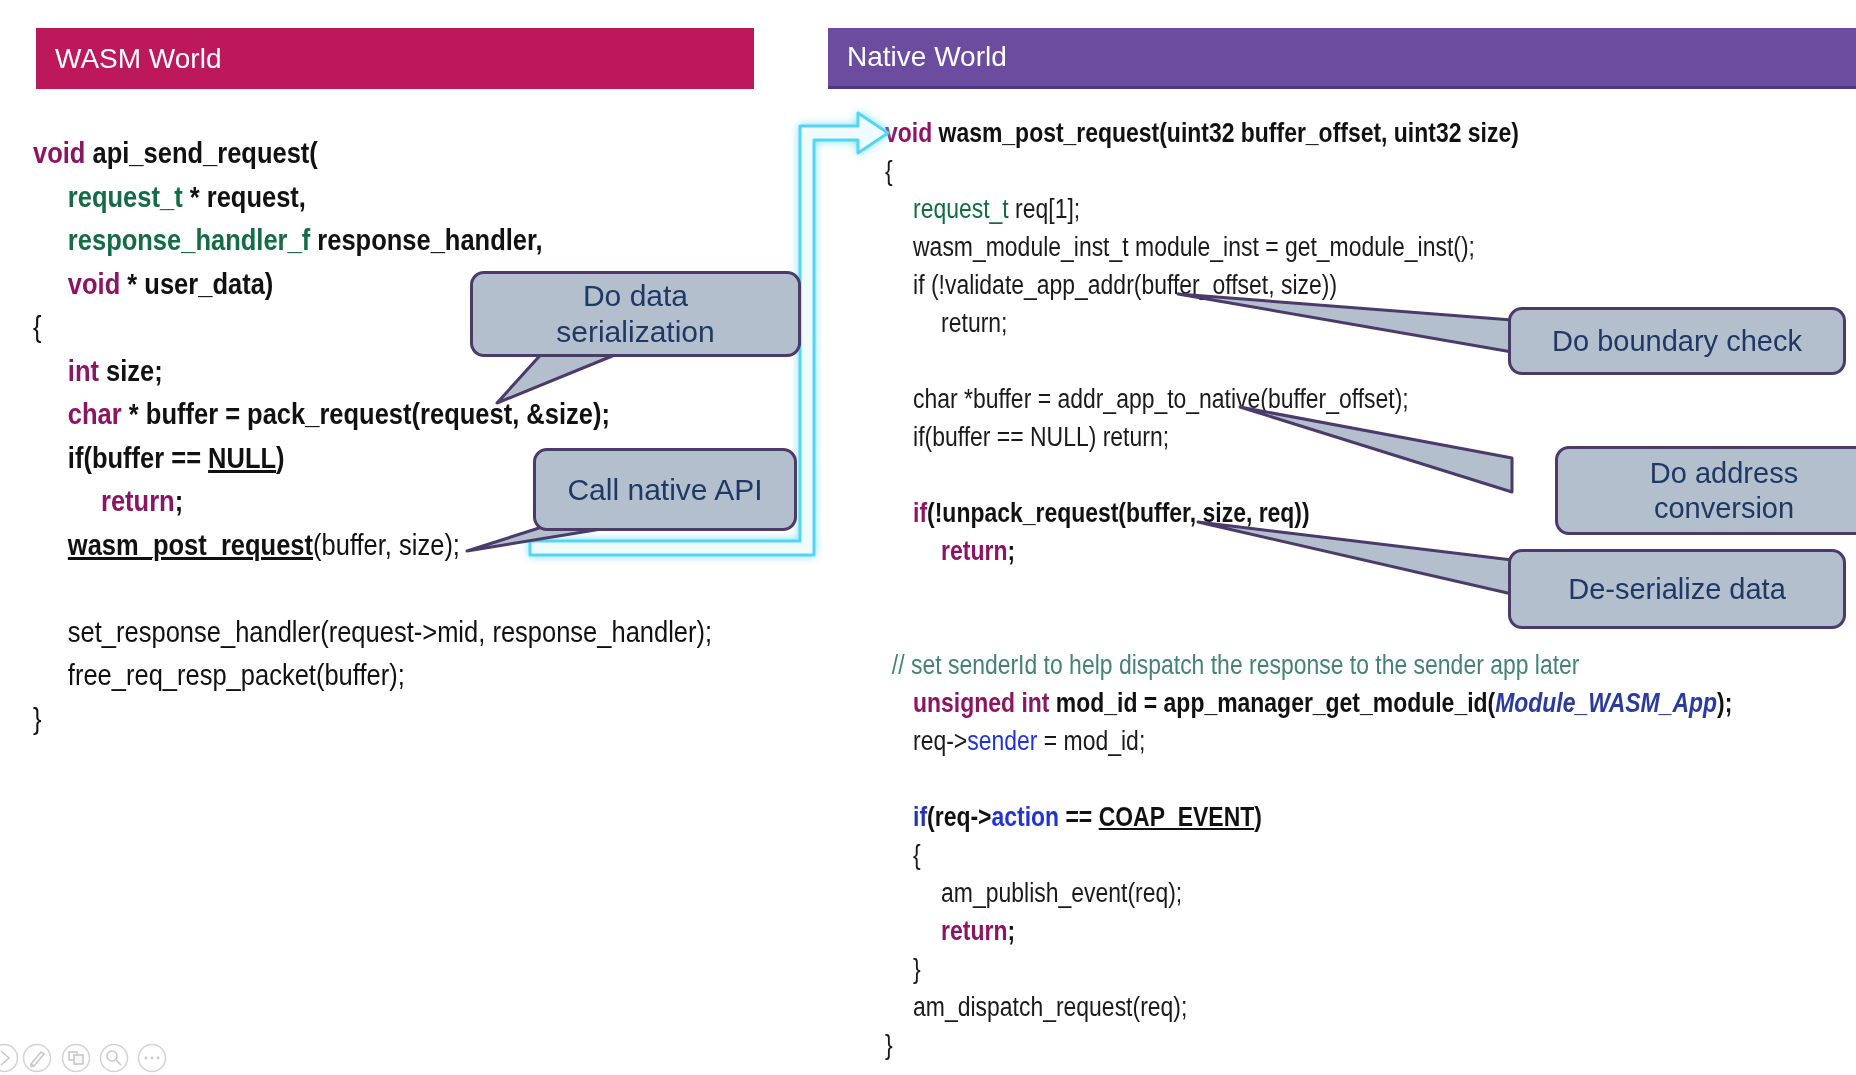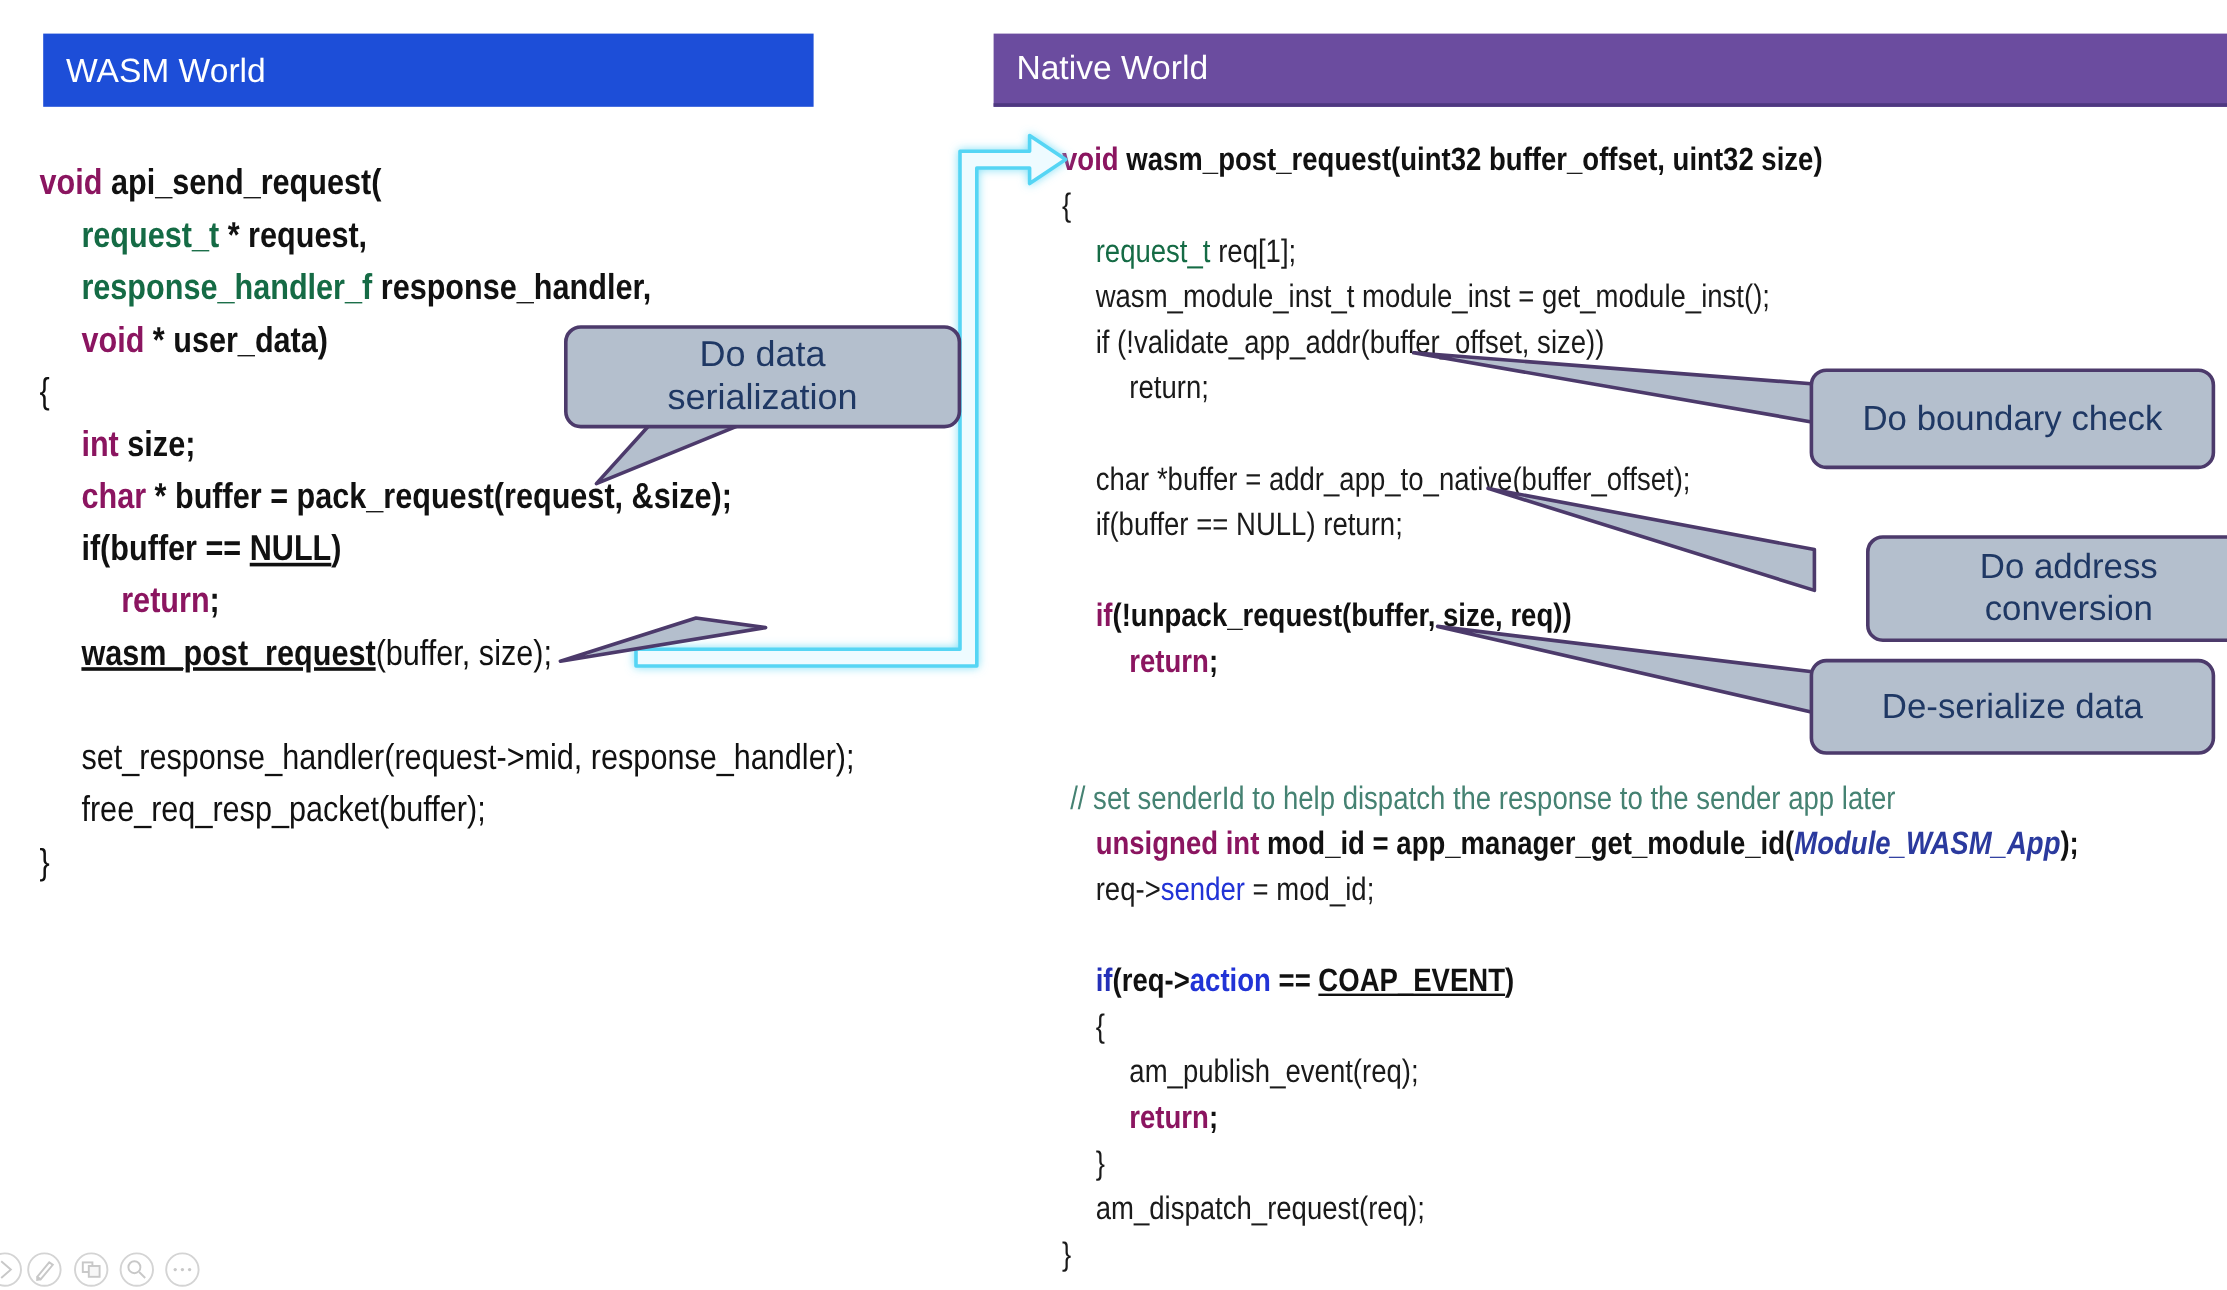--- a/index.html
+++ b/index.html
@@ -2,21 +2,21 @@
 <html><head>
 <meta charset="utf-8">
 <style>
   html,body{margin:0;padding:0;background:#ffffff;}
   #slide{position:relative;width:1856px;height:1075px;background:#ffffff;overflow:hidden;
          font-family:"Liberation Sans", sans-serif;}
 
   
   .bar{position:absolute;top:28px;height:61px;display:flex;align-items:center;
        box-sizing:border-box;padding-left:19px;color:#ffffff;font-size:28px;}
-  #wasm-bar{left:36px;width:642px;background:#1d4ed8;}
+  #wasm-bar{left:36px;width:718px;background:#be185d;}
   #native-bar{left:797px;width:1059px;background:#6B4C9F;border-bottom:3px solid #4e3880;margin-left:31px;}
 
   
   .code{position:absolute;transform:scaleX(0.85);transform-origin:0 0;white-space:pre;z-index:2;}
   #code-left{left:33px;top:131px;font-size:30px;line-height:43.5px;color:#111111;}
   #code-right{left:885px;top:114px;font-size:27px;line-height:38px;color:#1a1a1a;}
   .cl{min-height:1em;}
   
   #code-left .i1{padding-left:41px;} #code-left .i2{padding-left:80px;}
   #code-right .i1{padding-left:33px;} #code-right .i2{padding-left:66px;}
@@ -30,21 +30,21 @@
   .ifb{font-weight:bold;color:#2430B8;}
   .nav{font-weight:bold;font-style:italic;color:#2B3A9E;}
   .u{text-decoration:underline;}
 
   
   .callout{position:absolute;box-sizing:border-box;background:#b4bfcd;border:3px solid #4c3a6b;
            border-radius:14px;color:#1f3864;display:flex;align-items:center;justify-content:center;
            text-align:center;white-space:pre-line;z-index:6;line-height:1.2;}
   #callout-serialization{left:425px;top:271px;width:331px;height:86px;font-size:30px;margin-left:45px;}
   #callout-call-native{left:533px;top:448px;width:264px;height:83px;font-size:30px;}
-  #callout-boundary{left:1508px;top:307px;width:338px;height:84px;font-size:29px;}
+  #callout-boundary{left:1508px;top:307px;width:338px;height:68px;font-size:29px;}
   #callout-address{left:1508px;top:446px;width:338px;height:89px;font-size:29px;margin-left:47px;}
   #callout-deserialize{left:1508px;top:549px;width:338px;height:80px;font-size:29px;}
 
   #overlay{position:absolute;left:0;top:0;width:1856px;height:1075px;z-index:5;pointer-events:none;}
   #toolbar{position:absolute;left:-12px;top:1040px;z-index:8;}
 </style>
 </head>
 <body>
 
 <div id="slide">
@@ -72,20 +72,21 @@
     <polygon points="1512,320 1178,294 1512,352" fill="#b4bfcd" stroke="#4c3a6b" stroke-width="3" stroke-linejoin="round"></polygon>
     <polygon points="1512,458 1240,407 1512,492" fill="#b4bfcd" stroke="#4c3a6b" stroke-width="3" stroke-linejoin="round"></polygon>
     <polygon points="1512,560 1198,522 1512,594" fill="#b4bfcd" stroke="#4c3a6b" stroke-width="3" stroke-linejoin="round"></polygon>
   </svg>
 
   <div id="code-left" class="code"><div class="cl "><span class="kw">void</span><span class="b"> api_send_request(</span></div><div class="cl i1"><span class="typ b">request_t</span><span class="b"> * request,</span></div><div class="cl i1"><span class="typ b">response_handler_f</span><span class="b"> response_handler,</span></div><div class="cl i1"><span class="kw">void</span><span class="b"> * user_data)</span></div><div class="cl "><span>{</span></div><div class="cl i1"><span class="kw">int</span><span class="b"> size;</span></div><div class="cl i1"><span class="kw">char</span><span class="b"> * buffer = pack_request(request, &amp;size);</span></div><div class="cl i1"><span class="b">if(buffer == </span><span class="b u">NULL</span><span class="b">)</span></div><div class="cl i2"><span class="kw">return</span><span class="b">;</span></div><div class="cl i1"><span class="b u">wasm_post_request</span><span>(buffer, size);</span></div><div class="cl ">&nbsp;</div><div class="cl i1"><span>set_response_handler(request-&gt;mid, response_handler);</span></div><div class="cl i1"><span>free_req_resp_packet(buffer);</span></div><div class="cl "><span>}</span></div></div>
   <div id="code-right" class="code"><div class="cl "><span class="kw">void</span><span class="b"> wasm_post_request(uint32 buffer_offset, uint32 size)</span></div><div class="cl "><span>{</span></div><div class="cl i1"><span class="typ">request_t</span><span> req[1];</span></div><div class="cl i1"><span>wasm_module_inst_t module_inst = get_module_inst();</span></div><div class="cl i1"><span>if (!validate_app_addr(buffer_offset, size))</span></div><div class="cl i2"><span>return;</span></div><div class="cl ">&nbsp;</div><div class="cl i1"><span>char *buffer = addr_app_to_native(buffer_offset);</span></div><div class="cl i1"><span>if(buffer == NULL) return;</span></div><div class="cl ">&nbsp;</div><div class="cl i1"><span class="kw">if</span><span class="b">(!unpack_request(buffer, size, req))</span></div><div class="cl i2"><span class="kw">return</span><span class="b">;</span></div><div class="cl ">&nbsp;</div><div class="cl ">&nbsp;</div><div class="cl ic"><span class="cmt">// set senderId to help dispatch the response to the sender app later</span></div><div class="cl i1"><span class="kw">unsigned int</span><span class="b"> mod_id = app_manager_get_module_id(</span><span class="nav">Module_WASM_App</span><span class="b">);</span></div><div class="cl i1"><span>req-&gt;</span><span class="blu">sender</span><span> = mod_id;</span></div><div class="cl ">&nbsp;</div><div class="cl i1"><span class="ifb">if</span><span class="b">(req-&gt;</span><span class="blu b">action</span><span class="b"> == </span><span class="b u">COAP_EVENT</span><span class="b">)</span></div><div class="cl i1"><span>{</span></div><div class="cl i2"><span>am_publish_event(req);</span></div><div class="cl i2"><span class="kw">return</span><span class="b">;</span></div><div class="cl i1"><span>}</span></div><div class="cl i1"><span>am_dispatch_request(req);</span></div><div class="cl "><span>}</span></div></div>
 
   <div id="callout-serialization" class="callout">Do data
 serialization</div>
+  <div id="callout-call-native" class="callout">Call native API</div>
   <div id="callout-boundary" class="callout">Do boundary check</div>
   <div id="callout-address" class="callout">Do address
 conversion</div>
   <div id="callout-deserialize" class="callout">De-serialize data</div>
 
   <svg id="toolbar" width="185" height="36" viewBox="0 0 185 36">
     <g stroke="#d4d4d4" stroke-width="1.6" fill="none">
       <g>
         <circle cx="16" cy="18" r="13.5"></circle>
         <path d="M13 11 L21 18 L13 25" stroke="#c8c8c8"></path>

